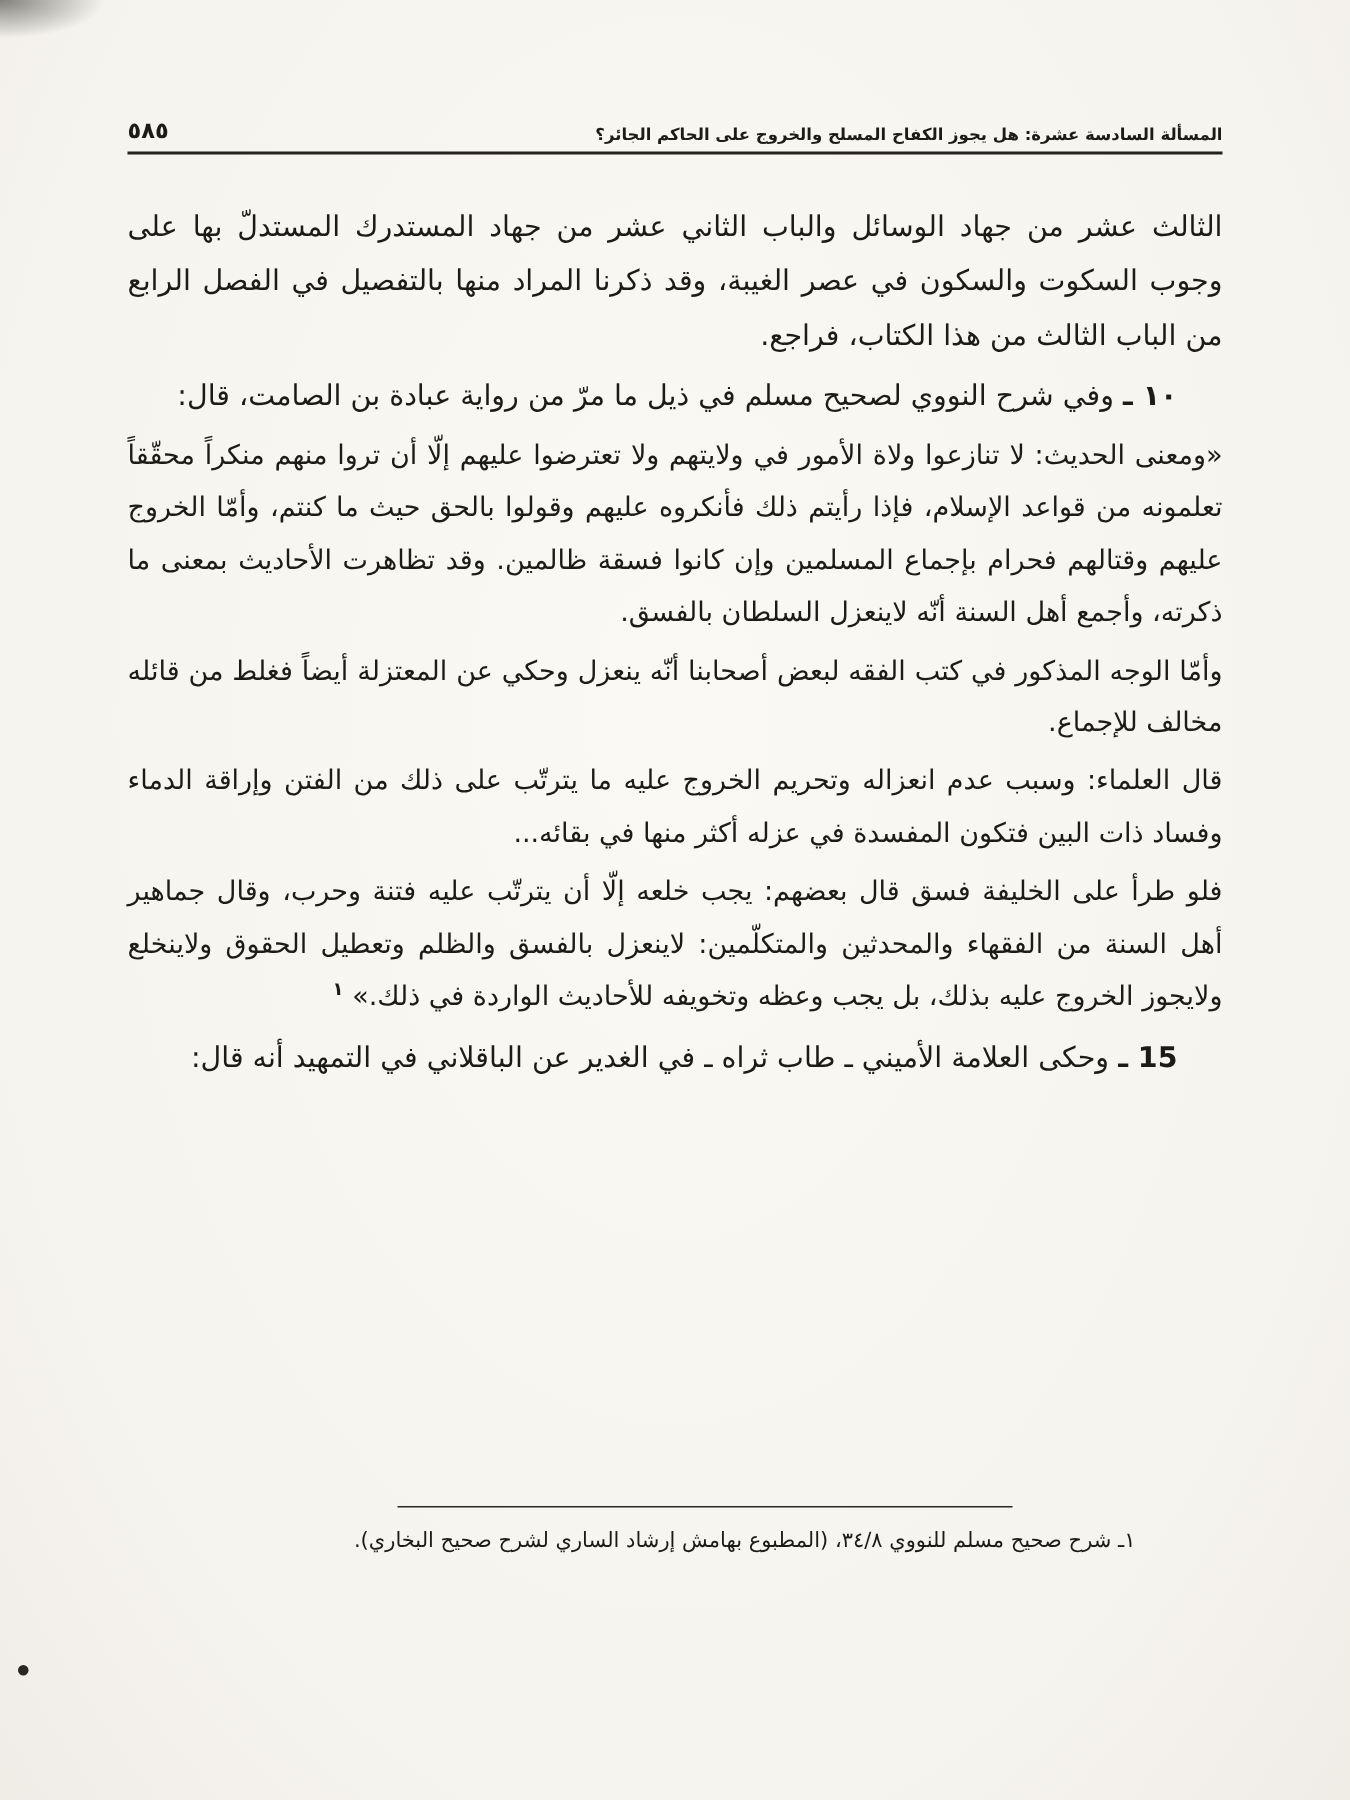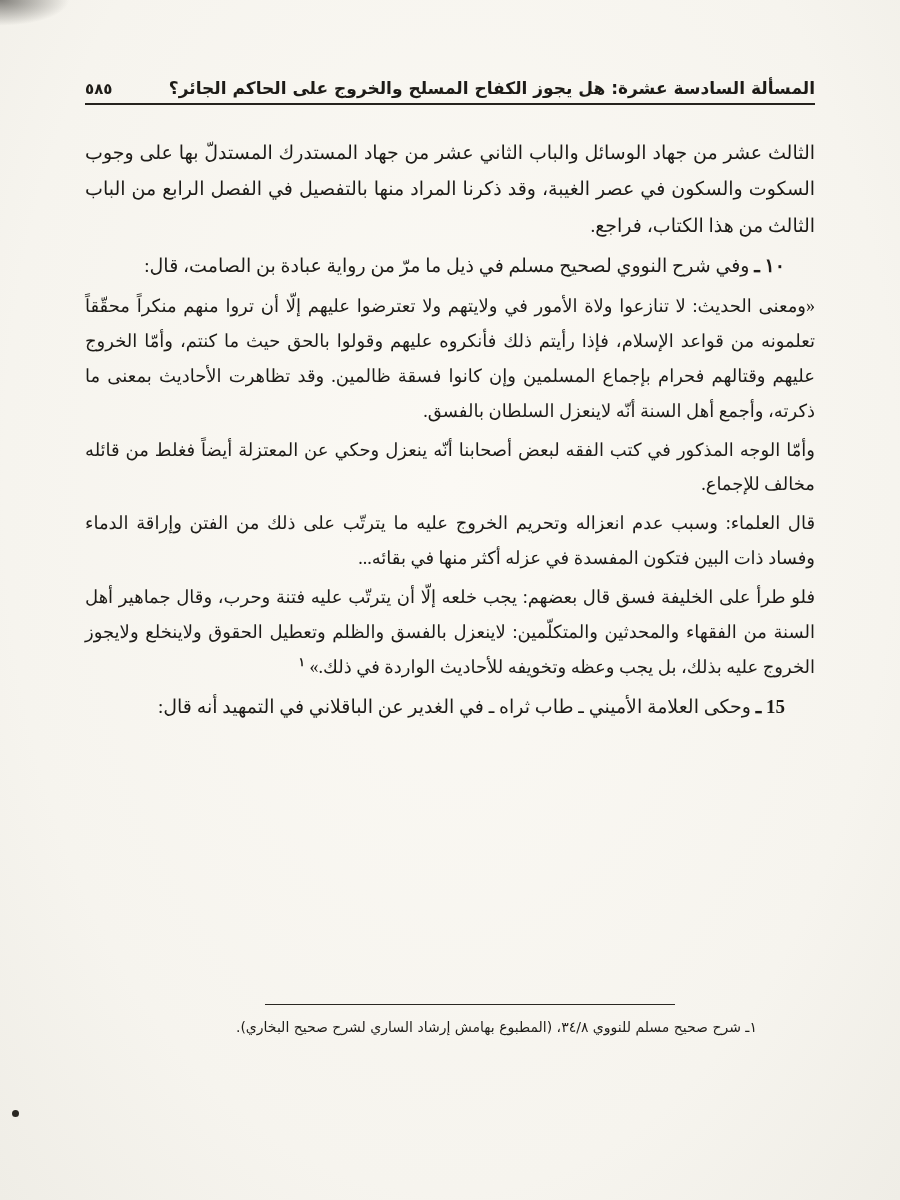--- a/index.html
+++ b/index.html
@@ -37,40 +37,39 @@
   }
   .page-header {
     direction: rtl;
     display: flex;
     justify-content: space-between;
     align-items: flex-end;
     font-weight: bold;
     padding-bottom: 5px;
   }
   .running-title {
-    font-size: 17px;
+    font-size: 11px;
     letter-spacing: -0.2px;
   }
   .page-number {
     font-size: 15px;
   }
   .header-rule {
     border: none;
     border-top: 2px solid #26231e;
     margin: 0 0 30px 0;
   }
   main.body-text {
     direction: rtl;
     text-align: justify;
     font-size: 19px;
     line-height: 1.92;
   }
   main.body-text p {
     margin: 0 0 4px 0;
-    font-family: Liberation Serif, serif;
   }
   p.indent { text-indent: 30px; }
   .item-number { font-weight: bold; }
   .quote-block {
     font-size: 18px;
     line-height: 1.94;
   }
   .fn-mark {
     font-size: 12px;
     vertical-align: super;

